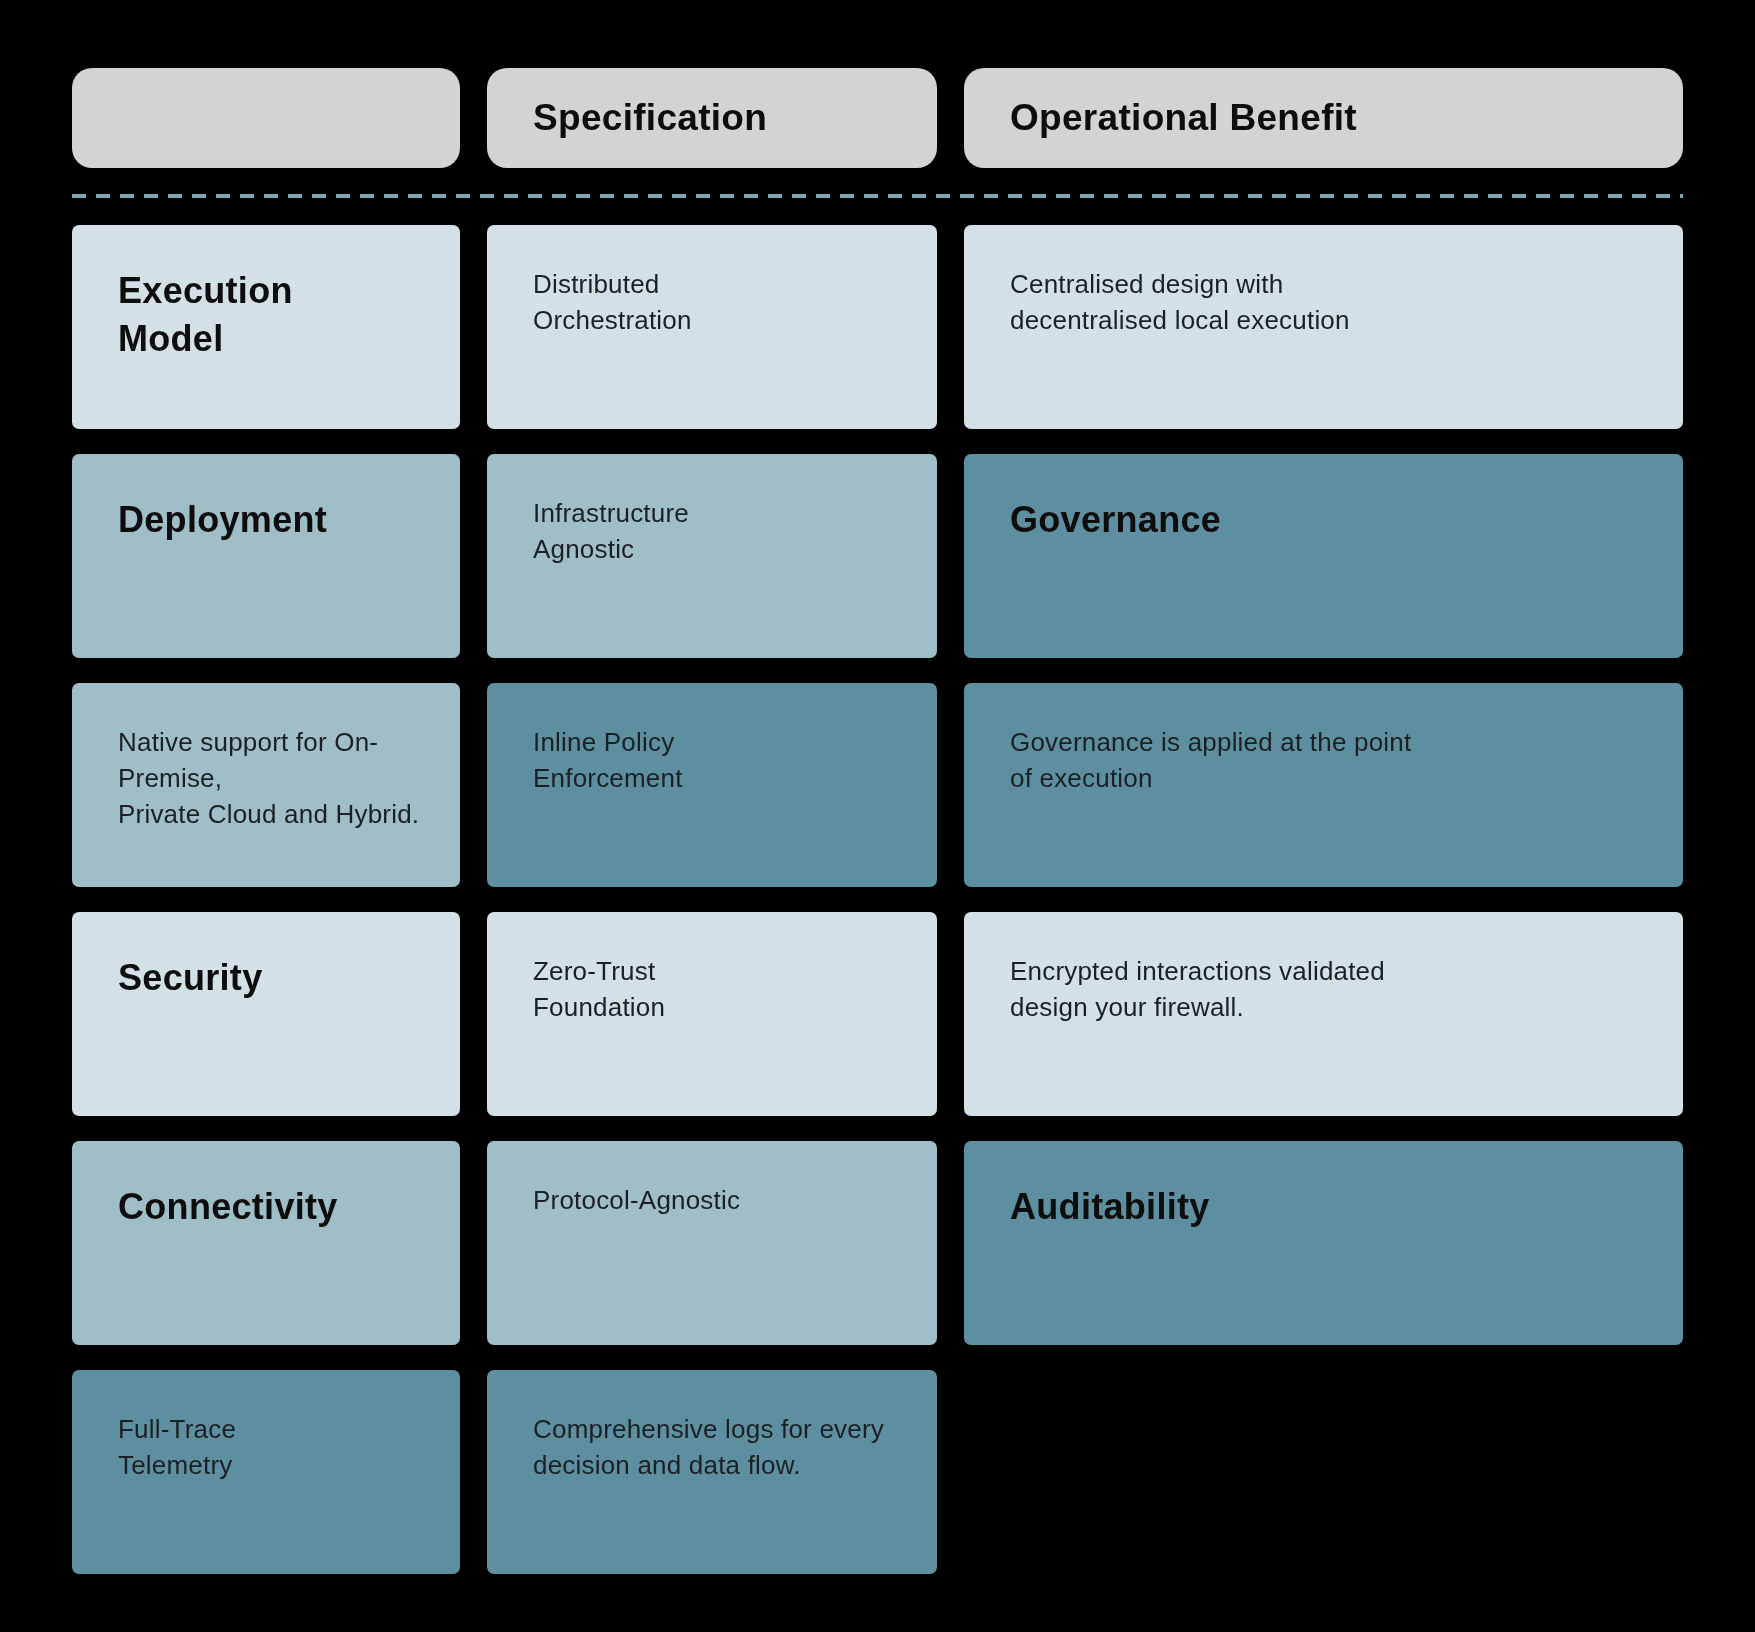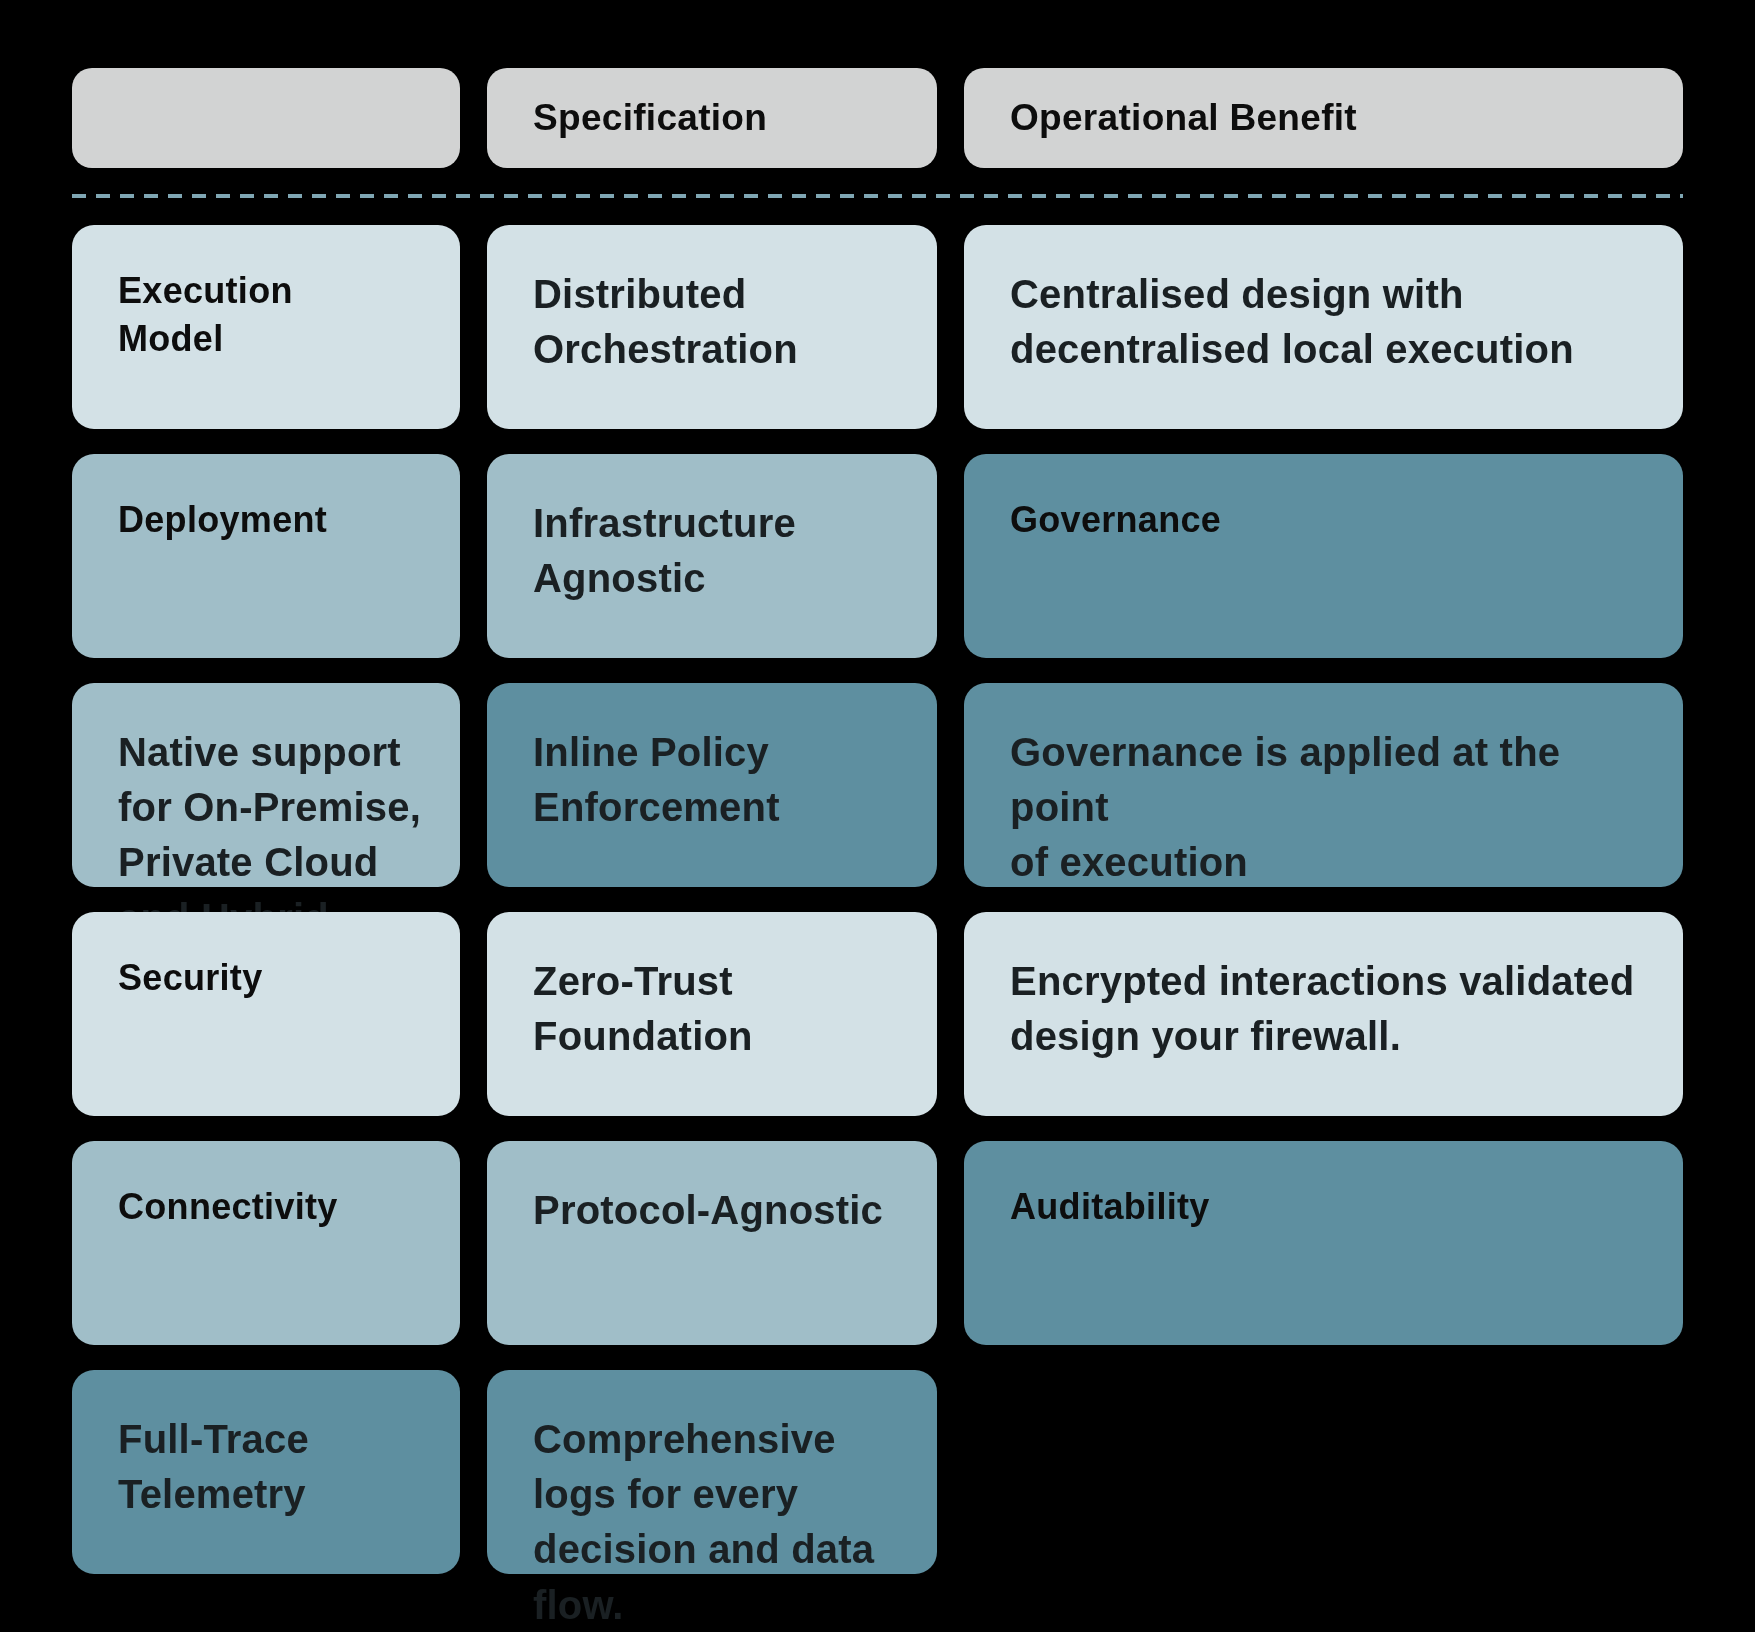--- a/index.html
+++ b/index.html
@@ -54,38 +54,38 @@
       transparent 14px 24px
     );
   }
   
   .rows {
     margin-top: 27px;
     row-gap: 25px;
   }
   .rows .cell {
     height: 204px;
-    border-radius: 22px;
+    border-radius: 7px;
     box-sizing: border-box;
     padding: 42px 34px 0 46px;
   }
   .tone-light  { background: var(--row_light,  #d3e1e6); }
   .tone-medium { background: var(--row_medium, #a0bec8); }
   .tone-dark   { background: var(--row_dark,   #5e8fa0); }
   .feature-text {
     font-weight: 700;
     font-size: 36px;
     line-height: 1.33;
     letter-spacing: 0.3px;
     color: var(--heading_text, #0d0d0d);
     white-space: pre-line;
   }
   .body-text {
-    font-weight: 700;
-    font-size: 40px;
+    font-weight: 400;
+    font-size: 26px;
     line-height: 1.38;
     letter-spacing: 0.2px;
     color: var(--body_text, #1a2023);
     white-space: pre-line;
   }
 </style>
 </head>
 <body>
 
 <div class="canvas">

